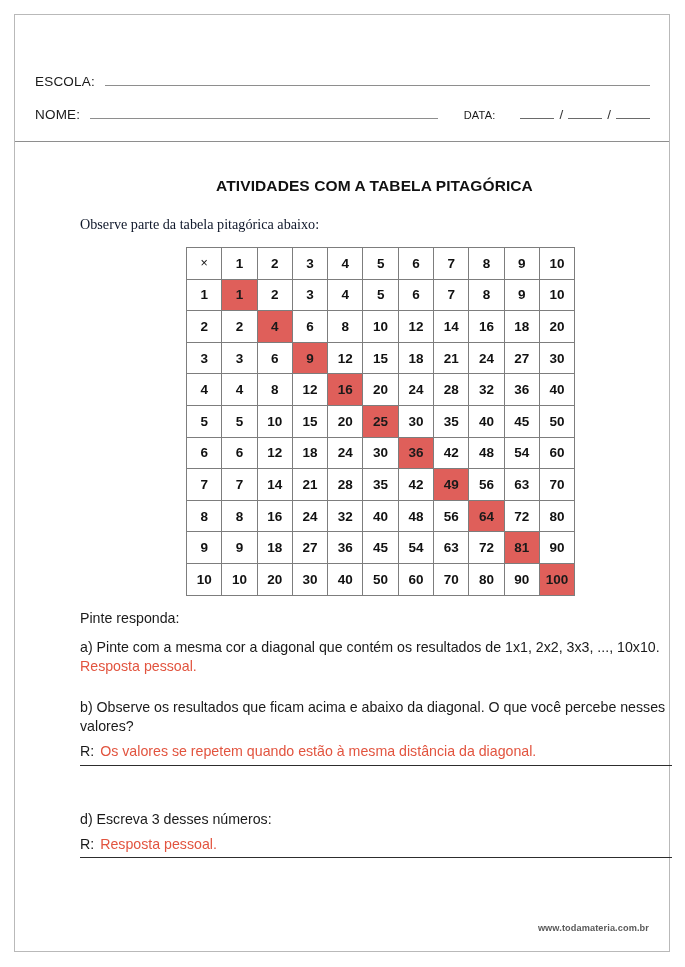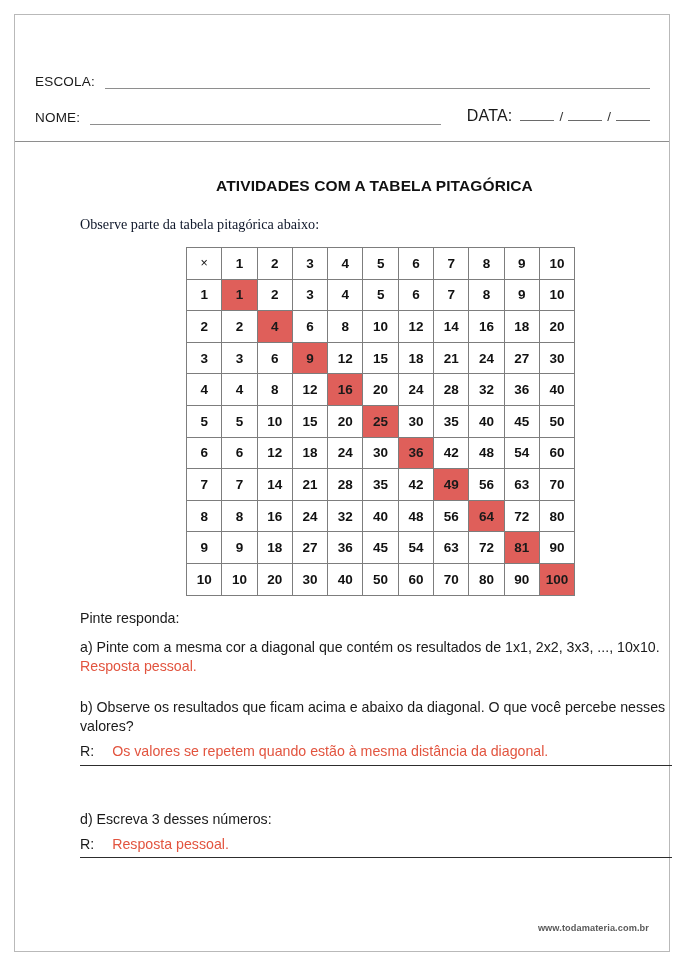--- a/index.html
+++ b/index.html
@@ -47,21 +47,21 @@
     font-weight: bold;
     letter-spacing: -0.2px;
     color: #111111;
     font-family: "DejaVu Sans", sans-serif;
     white-space: nowrap;
   }
   .field-row {
     position: absolute;
     left: 20px;
     display: flex;
-    align-items: flex-end;
+    align-items: flex-start;
     white-space: nowrap;
   }
   .field-row.escola { top: 59px; width: 615px; }
   .field-row.nome   { top: 92px; width: 615px; }
   .field-label {
     font-size: 13.5px;
     letter-spacing: 0.2px;
     color: #1a1a1a;
     flex: 0 0 auto;
   }
@@ -72,23 +72,23 @@
     margin-left: 10px;
   }
   .date-group {
     flex: 0 0 auto;
     display: flex;
     align-items: baseline;
     margin-left: 26px;
     white-space: nowrap;
   }
   .date-label {
-    font-size: 16px;
+    font-size: 11px;
     letter-spacing: 0.2px;
-    margin-right: 8px;
+    margin-right: 25px;
   }
   .date-blank {
     display: inline-block;
     width: 34px;
     border-bottom: 1px solid #6a6a6a;
     height: 11px;
   }
   .date-slash {
     font-size: 13.5px;
     margin: 0 5px;
@@ -161,21 +161,21 @@
     text-align: center;
   }
   .answer-line {
     position: relative;
     margin: 1px 0 0 0;
     padding-bottom: 3px;
     border-bottom: 1.6px solid #2d2d2d;
     width: 592px;
   }
   .answer-line .r-prefix { color: #1a1a1a; }
-  .answer-line .answer-red { margin-left: 18px; }
+  .answer-line .answer-red { margin-left: 6px; }
   .spacer-sm { height: 16px; }
   .spacer-md { height: 22px; }
 
   .footer-url {
     position: absolute;
     right: 36px;
     bottom: 34px;
     font-size: 9.2px;
     font-weight: bold;
     color: #5a5a5a;

